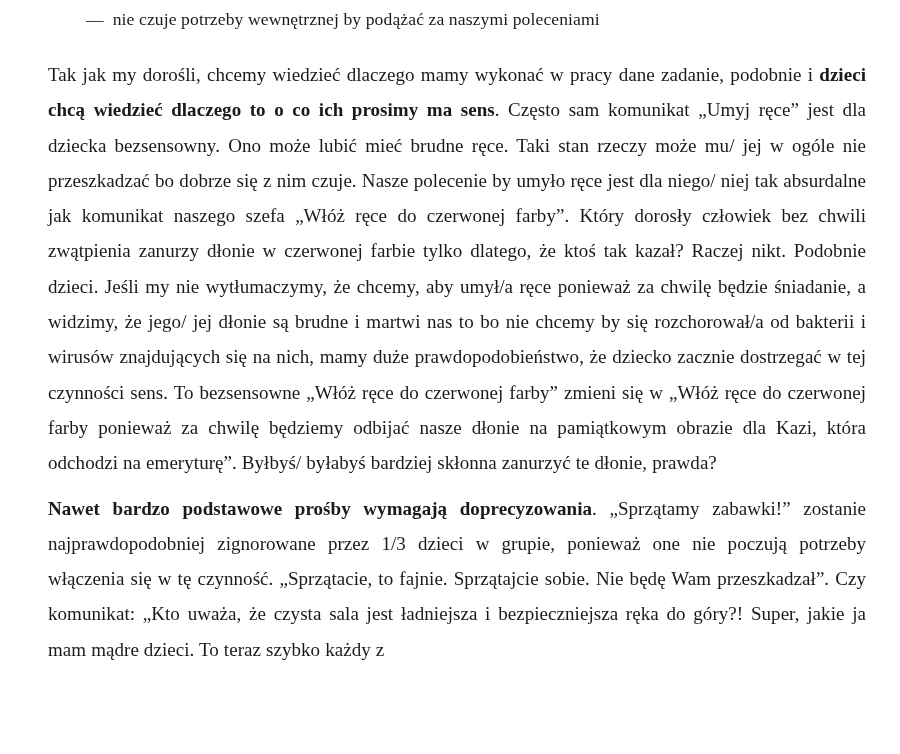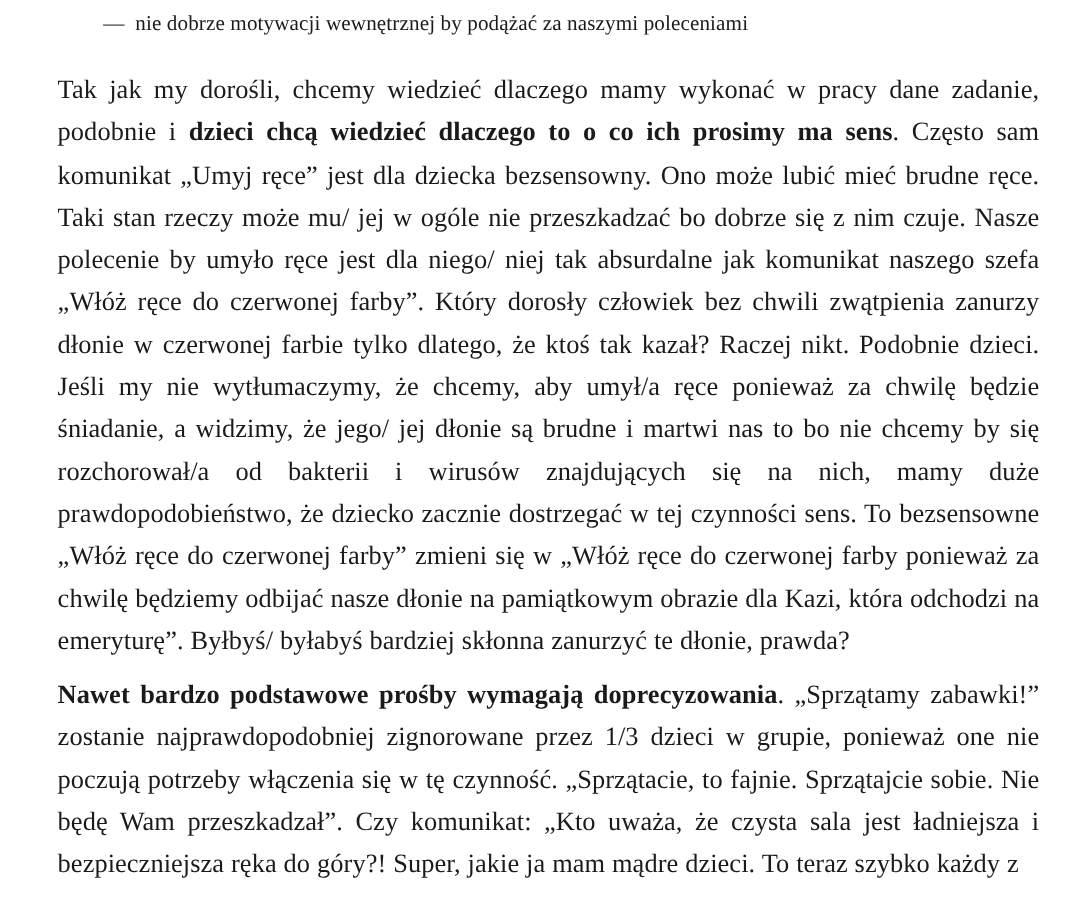--- a/index.html
+++ b/index.html
@@ -36,21 +36,21 @@
     text-indent: 0;
     white-space: nowrap;
     letter-spacing: 0.1px;
   }
   .dash-item .dash {
     display: inline-block;
     margin-right: 9px;
   }
   p.para {
     margin: 0;
-    font-size: 22px;
+    font-size: 19px;
     line-height: 35.3px;
     text-align: justify;
     text-justify: inter-word;
     letter-spacing: 0.05px;
     word-spacing: 0.2px;
   }
   p.para.gap-top {
     margin-top: 21px;
   }
   p.para.gap-top-lg {
@@ -64,21 +64,21 @@
     font-weight: bold;
   }
 </style>
 </head>
 <body>
 
 <div class="page">
   <div class="doc-body">
 
     <div class="dash-item">
-      <span class="dash">—</span><span>nie dobrze motywacji wewnętrznej by podążać za naszymi poleceniami</span>
+      <span class="dash">—</span><span>nie czuje potrzeby wewnętrznej by podążać za naszymi poleceniami</span>
     </div>
 
     <p class="para gap-top clipped">
       <span>Tak jak my dorośli, chcemy wiedzieć dlaczego mamy wykonać w pracy dane zadanie, podobnie i </span><b>dzieci chcą wiedzieć dlaczego to o co ich prosimy ma sens</b><span>. Często sam komunikat „Umyj ręce” jest dla dziecka bezsensowny. Ono może lubić mieć brudne ręce. Taki stan rzeczy może mu/ jej w ogóle nie przeszkadzać bo dobrze się z nim czuje. Nasze polecenie by umyło ręce jest dla niego/ niej tak absurdalne jak komunikat naszego szefa „Włóż ręce do czerwonej farby”. Który dorosły człowiek bez chwili zwątpienia zanurzy dłonie w czerwonej farbie tylko dlatego, że ktoś tak kazał? Raczej nikt. Podobnie dzieci. Jeśli my nie wytłumaczymy, że chcemy, aby umył/a ręce ponieważ za chwilę będzie śniadanie, a widzimy, że jego/ jej dłonie są brudne i martwi nas to bo nie chcemy by się rozchorował/a od bakterii i wirusów znajdujących się na nich, mamy duże prawdopodobieństwo, że dziecko zacznie dostrzegać w tej czynności sens. To bezsensowne „Włóż ręce do czerwonej farby” zmieni się  w „Włóż ręce do czerwonej farby ponieważ za chwilę będziemy odbijać nasze dłonie na pamiątkowym obrazie dla Kazi, która odchodzi na emeryturę”. Byłbyś/ byłabyś bardziej skłonna zanurzyć te dłonie, prawda?</span>
     </p>
 
     <p class="para gap-top-lg clipped">
       <b>Nawet bardzo podstawowe prośby wymagają doprecyzowania</b><span>. „Sprzątamy zabawki!” zostanie najprawdopodobniej zignorowane przez 1/3 dzieci w grupie, ponieważ one nie poczują potrzeby włączenia się w tę czynność. „Sprzątacie, to fajnie. Sprzątajcie sobie. Nie będę Wam przeszkadzał”. Czy komunikat: „Kto uważa, że czysta sala jest ładniejsza i bezpieczniejsza ręka do góry?! Super, jakie ja mam mądre dzieci. To teraz szybko każdy z</span>
     </p>
 

